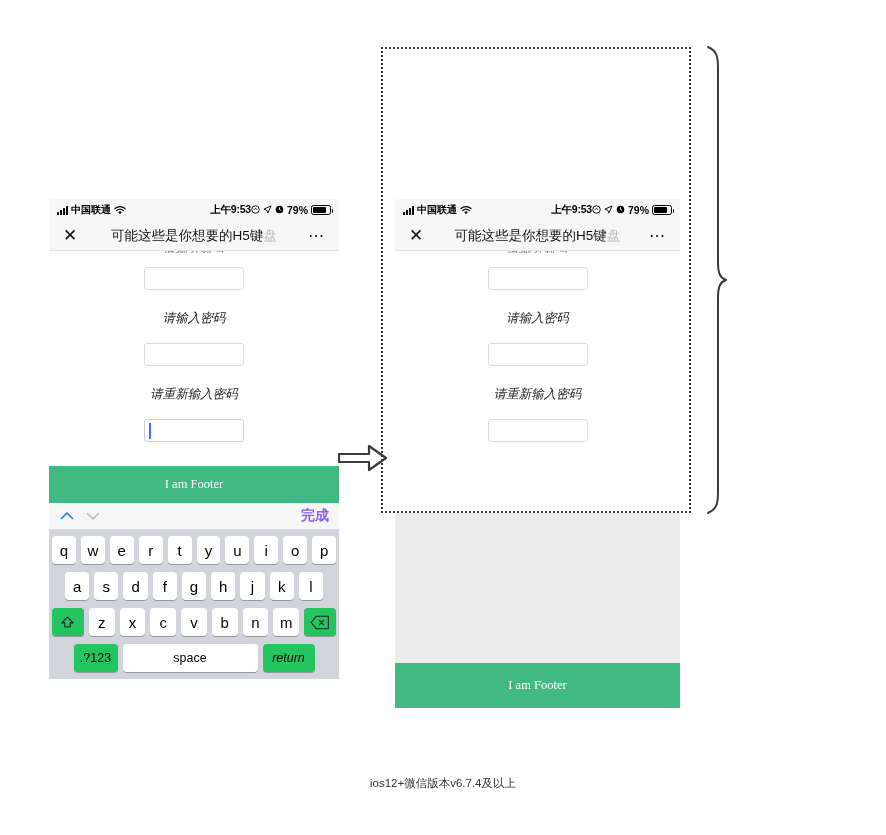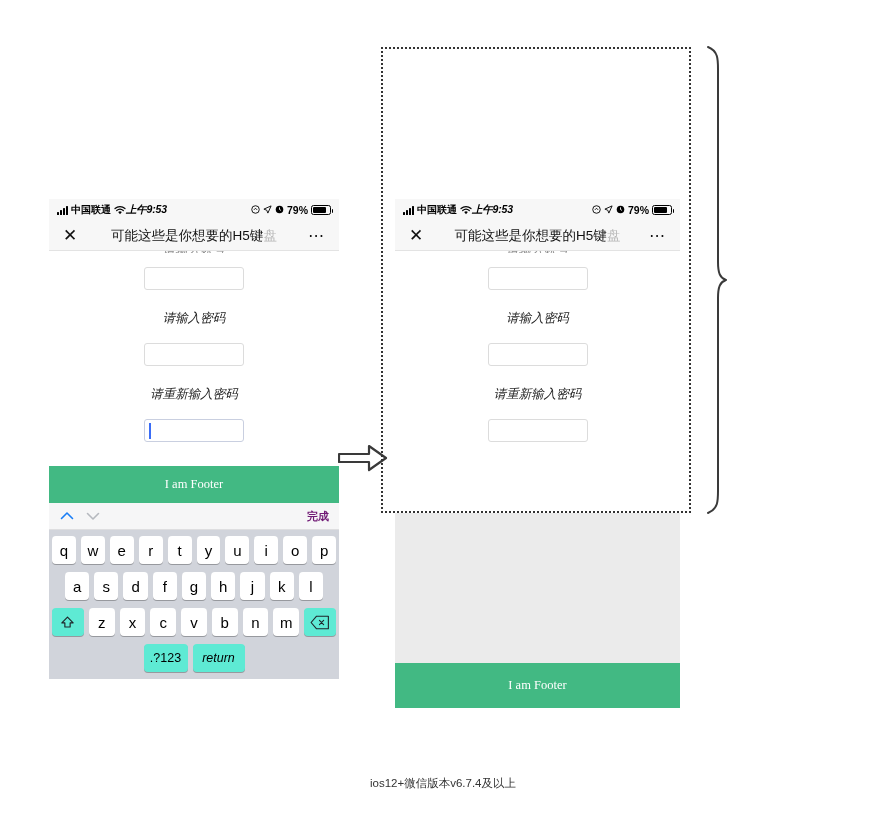--- a/index.html
+++ b/index.html
@@ -26,21 +26,21 @@
     background: #f7f7f7;
     display: flex;
     align-items: center;
     padding: 0 8px;
     font-size: 10.5px;
     color: #000;
     font-weight: 700;
     box-sizing: border-box;
   }
   .sb-left { display: flex; align-items: center; gap: 3px; }
-  .sb-center { flex: 1; text-align: left; letter-spacing: -0.2px; font-style: italic; }
+  .sb-center { flex: 1; text-align: right; letter-spacing: -0.2px; }
   .sb-right { display: flex; align-items: center; gap: 3px; }
 
   .bars { display: inline-flex; align-items: flex-end; gap: 1px; height: 9px; }
   .bars i { display: block; width: 2px; background: #000; border-radius: .5px; }
   .bars i:nth-child(1) { height: 3px; }
   .bars i:nth-child(2) { height: 5px; }
   .bars i:nth-child(3) { height: 7px; }
   .bars i:nth-child(4) { height: 9px; }
   .carrier { font-size: 10px; font-weight: 700; }
 
@@ -97,32 +97,32 @@
     font-family: "Liberation Serif", "DejaVu Serif", serif;
     font-size: 12.5px; display: flex; align-items: center; justify-content: center;
   }
 
   
   .kb-accessory {
     height: 27px; background: #f6f6f7; border-bottom: 1px solid #dedee0;
     display: flex; align-items: center; padding: 0 10px; box-sizing: border-box;
   }
   .chev { width: 16px; height: 16px; margin-right: 10px; }
-  .kb-done { margin-left: auto; color: #701a75; font-size: 11px; font-weight: 700; }
+  .kb-done { margin-left: auto; color: #8b5cf6; font-size: 14px; font-weight: 700; }
 
   .keyboard { background: #d1d4db; padding: 6px 3px 7px; box-sizing: border-box; }
   .kb-row { display: flex; justify-content: center; gap: 5px; margin-bottom: 8px; }
   .kb-row:last-child { margin-bottom: 0; }
   .key {
     background: #fff; border-radius: 4px; box-shadow: 0 1px 0 rgba(0,0,0,.28);
     height: 28px; min-width: 23px; flex: 1;
     display: flex; align-items: center; justify-content: center;
     font-size: 15px; color: #000;
   }
-  .key.dark { background: #5eead4; box-shadow: 0 1px 0 rgba(0,0,0,.28); }
+  .key.dark { background: #22c55e; box-shadow: 0 1px 0 rgba(0,0,0,.28); }
   .key.wide { flex: 0 0 32px; }
   .key.num { flex: 0 0 44px; font-size: 12.5px; }
   .key.space { flex: 0 0 135px; font-size: 12.5px; }
   .key.ret { flex: 0 0 52px; font-size: 12.5px; font-style: italic; }
   .row2 { padding: 0 13px; }
   .row3 { gap: 5px; }
 
   
   .dotted-viewport {
     position: absolute;
@@ -265,20 +265,21 @@
         <div class="key">m</div>
         <div class="key dark wide">
           <svg width="20" height="15" viewBox="0 0 22 16">
               <path d="M7 1.2h13.2v13.6H7L1.2 8Z" stroke="#1f2328" stroke-width="1.2" fill="none" stroke-linejoin="round"></path>
               <path d="M10.4 5.6 15 10.4M15 5.6l-4.6 4.8" stroke="#1f2328" stroke-width="1.2" stroke-linecap="round"></path>
             </svg>
         </div>
       </div>
       <div class="kb-row">
         <div class="key dark num">.?123</div>
+        <div class="key space">space</div>
         <div class="key dark ret">return</div>
       </div>
     </div>
   </div>
 
   <div class="arrow" style="left:338px; top:443px;">
     <svg width="50" height="30" viewBox="0 0 50 30">
       <path d="M1 11h30V3l17 12-17 12v-8H1Z" fill="#ffffff" stroke="#3a3a3a" stroke-width="2.2" stroke-linejoin="round"></path>
     </svg>
   </div>

